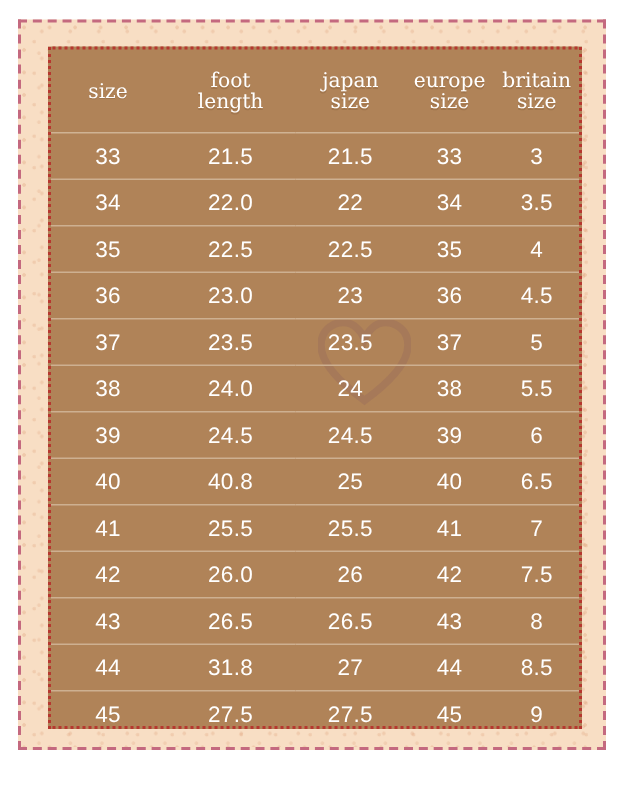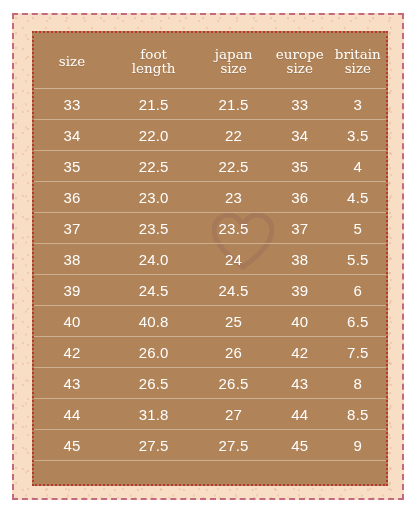--- a/index.html
+++ b/index.html
@@ -223,20 +223,27 @@
               <td>6</td>
             </tr>
             <tr>
               <td>40</td>
               <td>40.8</td>
               <td>25</td>
               <td>40</td>
               <td>6.5</td>
             </tr>
             <tr>
+              <td>41</td>
+              <td>25.5</td>
+              <td>25.5</td>
+              <td>41</td>
+              <td>7</td>
+            </tr>
+            <tr>
               <td>42</td>
               <td>26.0</td>
               <td>26</td>
               <td>42</td>
               <td>7.5</td>
             </tr>
             <tr>
               <td>43</td>
               <td>26.5</td>
               <td>26.5</td>

